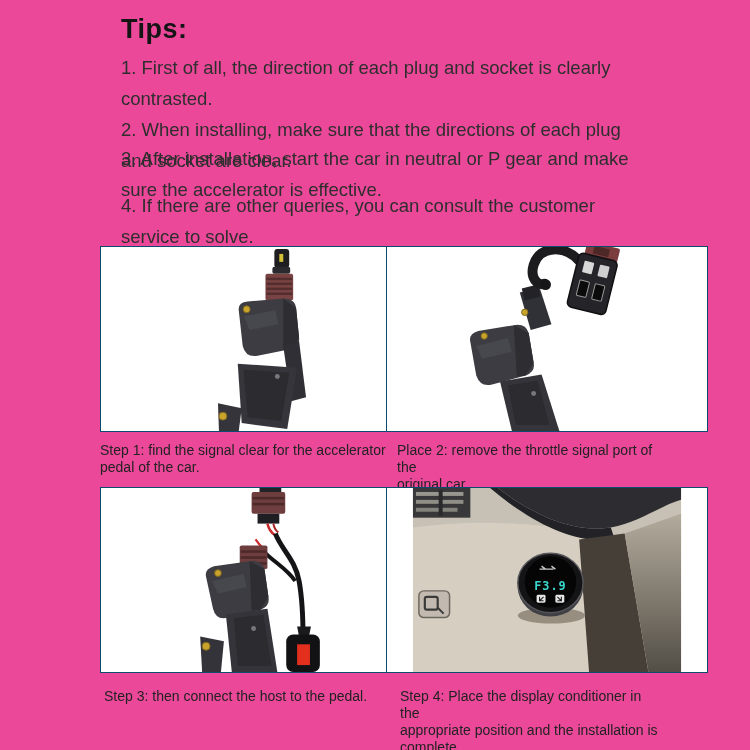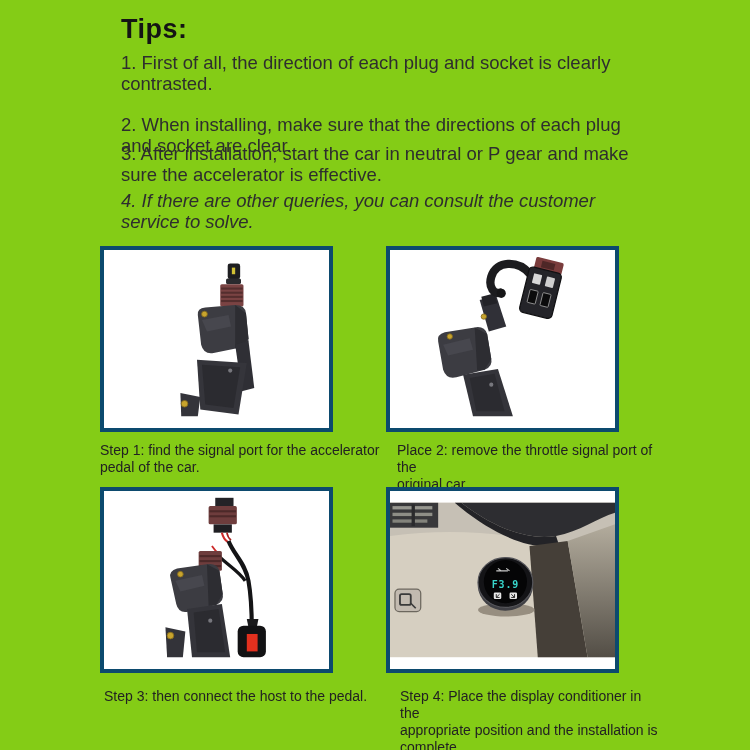--- a/index.html
+++ b/index.html
@@ -1,21 +1,21 @@
 <!DOCTYPE html>
 <html><head>
 <meta charset="utf-8">
 <style>
   html,body{margin:0;padding:0;background:#ffffff;}
-  .page{position:relative;width:750px;height:750px;background:#84cc16;overflow:hidden;
+  .page{position:relative;width:750px;height:750px;background:#ec4899;overflow:hidden;
         font-family:"Liberation Sans", sans-serif;color:#2c2c2c;}
   .heading{position:absolute;left:121px;top:14px;font-size:27px;font-weight:bold;color:#141414;letter-spacing:.5px;}
-  .tip{position:absolute;left:121px;width:620px;font-size:18.5px;line-height:21px;color:#2e2e2e;white-space:pre-line;}
-  .tip1{top:52px;} .tip2{top:98px;margin-top:16px;} .tip3{top:143px;} .tip4{top:190px;font-style:italic;}
-  .frame{position:absolute;width:233px;height:186px;border:4px solid #0c4a6e;background:#ffffff;box-sizing:border-box;}
+  .tip{position:absolute;left:121px;width:620px;font-size:18.5px;line-height:31px;color:#2e2e2e;white-space:pre-line;}
+  .tip1{top:52px;} .tip2{top:98px;margin-top:16px;} .tip3{top:143px;} .tip4{top:190px;}
+  .frame{position:absolute;width:322px;height:186px;border:1px solid #0c4a6e;background:#ffffff;box-sizing:border-box;}
   .f1{left:100px;top:246px;} .f2{left:386px;top:246px;}
   .f3{left:100px;top:487px;} .f4{left:386px;top:487px;}
   .frame svg{display:block;width:100%;height:100%;}
   .caption{position:absolute;font-size:14px;line-height:17px;color:#222222;white-space:pre-line;}
   .c1{left:100px;top:442px;width:295px;}
   .c2{left:397px;top:442px;width:270px;}
   .c3{left:104px;top:688px;width:300px;}
   .c4{left:400px;top:688px;width:262px;}
   .seg{font-family:"DejaVu Sans Mono", monospace;font-weight:bold;letter-spacing:1px;}
 </style>
@@ -86,21 +86,21 @@
           <rect x="163" y="9" width="40" height="56" rx="5" fill="#242429" stroke="#101012" stroke-width="1.5"></rect>
           <rect x="170" y="16" width="10" height="12" rx="1" fill="#d8d8d8"></rect>
           <rect x="186" y="16" width="10" height="12" rx="1" fill="#cfcfcf"></rect>
           <rect x="170" y="36" width="10" height="16" rx="1" fill="#0b0b0c" stroke="#9a9a9a" stroke-width="1"></rect>
           <rect x="186" y="36" width="10" height="16" rx="1" fill="#0b0b0c" stroke="#9a9a9a" stroke-width="1"></rect>
         </g>
       </g>
     </svg>
   </div>
 
-  <div class="caption c1">Step 1: find the signal port for the accelerator
+  <div class="caption c1">Step 1: find the signal clear for the accelerator
 pedal of the car.</div>
   <div class="caption c2">Place 2: remove the throttle signal port of the
 original car.</div>
 
   <div class="frame f3">
     <svg viewBox="0 0 271 186">
       <g>
         <rect x="134" y="-6" width="22" height="12" fill="#232327"></rect>
         <rect x="126" y="4" width="34" height="22" rx="2" fill="#6e3d3d"></rect>
         <rect x="127" y="9" width="32" height="2.5" fill="#4c2929"></rect>

